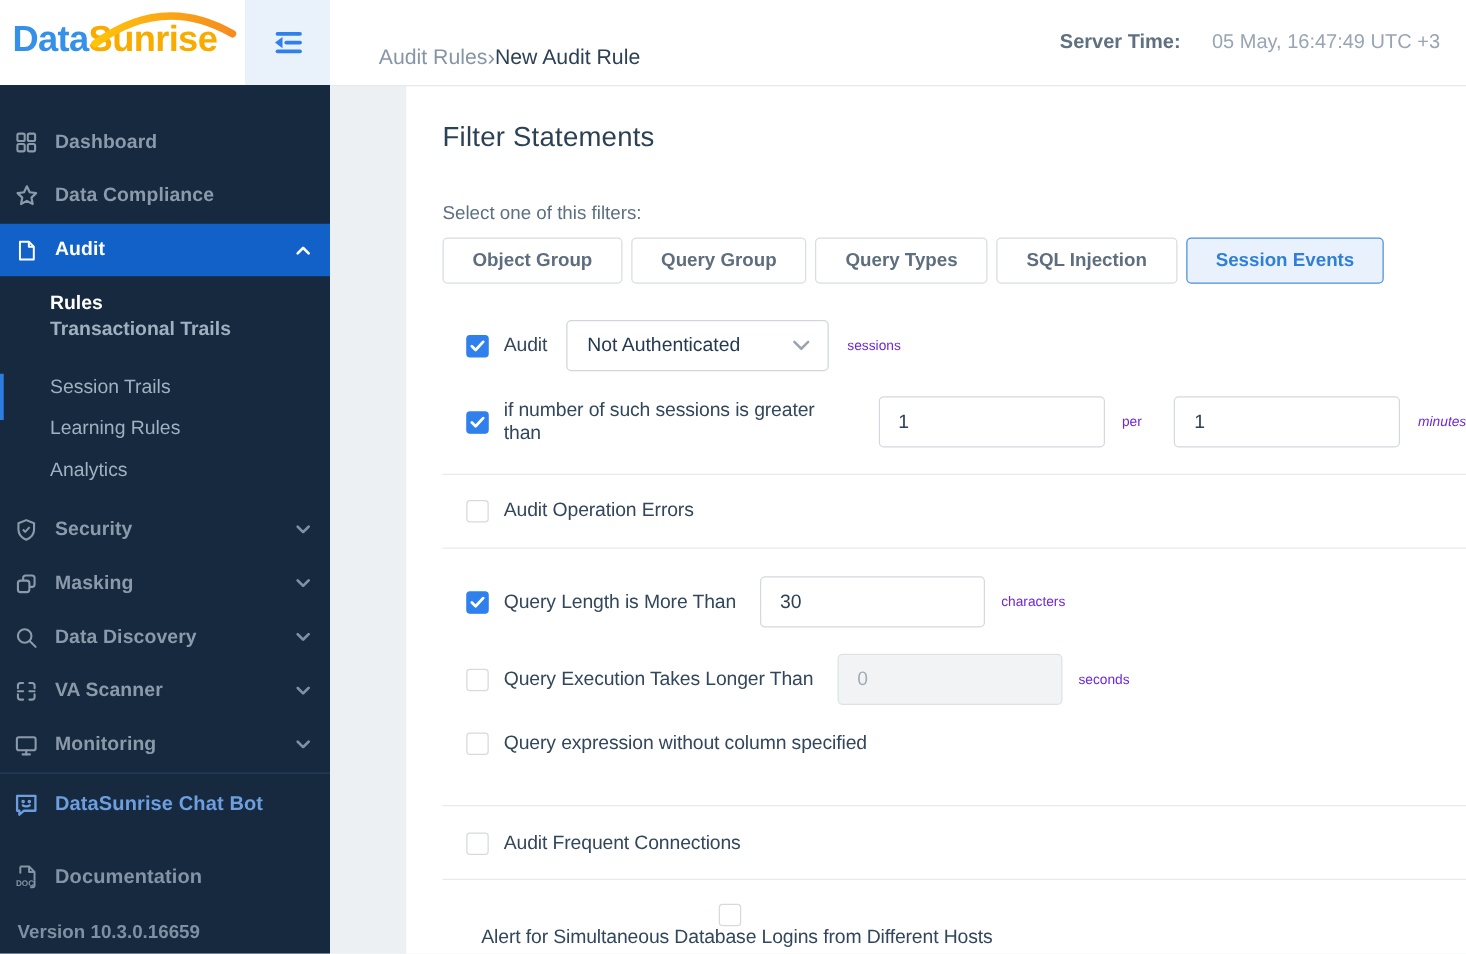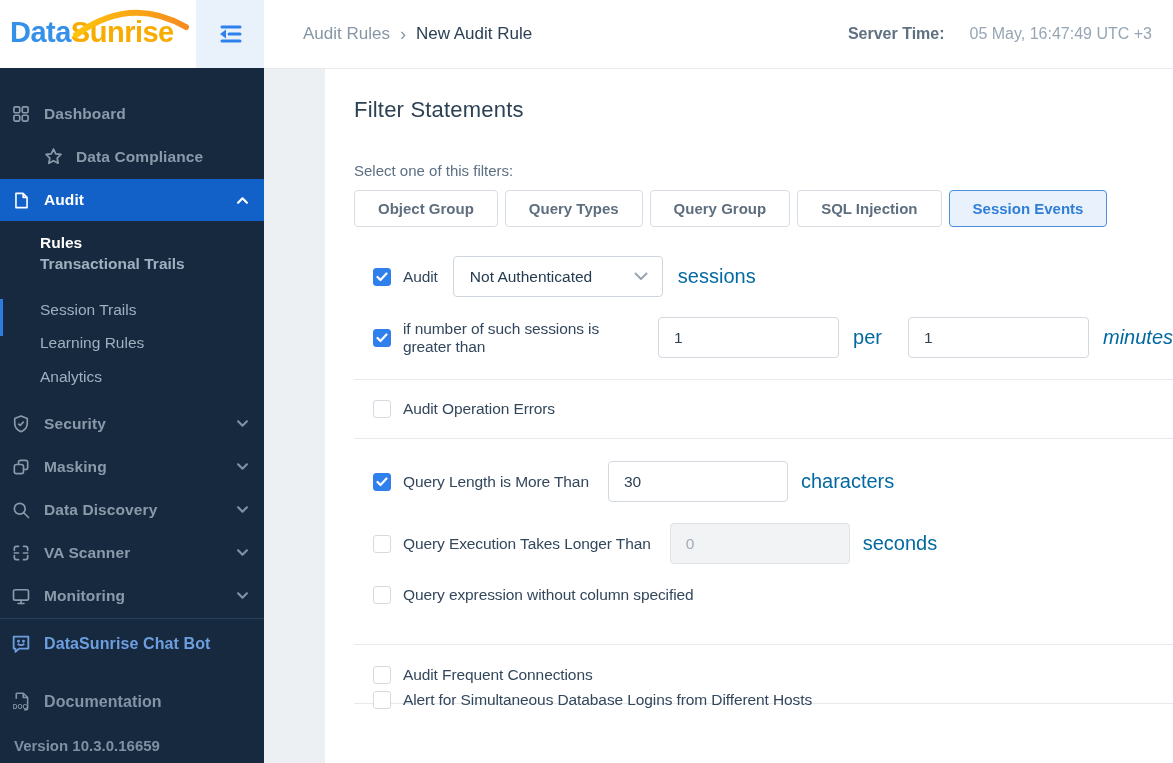--- a/index.html
+++ b/index.html
@@ -16,21 +16,21 @@
   .topbar { position:absolute; left:0; top:0; right:0; height:68px; background:#ffffff; z-index:2; }
   .topbar-line { position:absolute; left:264px; top:68px; right:0; height:1px; background:#e8ebee; z-index:3; }
 
   .logo { position:absolute; left:10px; top:16px; font-size:29px; font-weight:bold; letter-spacing:-0.5px; white-space:nowrap; }
   .logo-data { color:#3490e8; }
   .logo-sunrise { color:#f9ac00; }
   .logo-arc { position:absolute; left:62px; top:-13px; pointer-events:none; }
 
   .toggle-btn { position:absolute; left:196px; top:0; width:68px; height:68px; background:#e9f2fb; display:flex; align-items:center; justify-content:center; cursor:pointer; }
 
-  .breadcrumb { position:absolute; left:303px; top:0; height:68px; display:flex; align-items:center; font-size:17px; gap:10px; }
+  .breadcrumb { position:absolute; left:303px; top:12px; height:68px; display:flex; align-items:center; font-size:17px; }
   .crumb-parent { color:#8796a6; cursor:pointer; }
   .crumb-sep { color:#8796a6; font-size:18px; }
   .crumb-current { color:#2d4155; }
 
   .server-time { position:absolute; right:21px; top:0; height:68px; display:flex; align-items:center; gap:9px; font-size:16px; }
   .st-label { color:#5f7080; font-weight:bold; }
   .st-value { color:#97a5b4;padding-left:16px; }
 
   
   .sidebar { position:absolute; left:0; top:68px; width:264px; bottom:0; background:#17293e; z-index:2; }
@@ -68,21 +68,21 @@
   .checkbox { width:18px; height:18px; border-radius:3px; border:1px solid #d5dae0; background:#ffffff; flex:none; display:flex; align-items:center; justify-content:center; cursor:pointer; }
   .checkbox.checked { background:#2f80ed; border-color:#2f80ed; }
   .cb-label { margin-left:12px; font-size:15.5px; color:#33475c; letter-spacing:-0.1px; }
 
   .dropdown { margin-left:15px; width:210px; height:41px; border:1px solid #cfd6dd; border-radius:4px; background:#ffffff; display:flex; align-items:center; justify-content:space-between; padding:0 14px 0 16px; cursor:pointer; }
   .dd-value { font-size:15.5px; color:#243a50; }
   .dd-chevron { color:#9aa5b0; display:flex; }
 
   .txt-input { height:41px; width:181px; border:1px solid #d3d9df; border-radius:4px; padding:0 15px; font-size:15.5px; color:#2d4155; font-family:"Liberation Sans", sans-serif; outline:none; }
   .txt-input.disabled { background:#f1f3f5; border-color:#dde2e6; color:#a2adb8; }
-  .suffix { font-size:20px; color:#0369a1; }
+  .suffix { font-size:11px; color:#6d28d9; }
 
   svg { display:block; }
 </style>
 </head>
 <body>
 
 <div class="topbar">
   <div class="logo">
     <span class="logo-data">Data</span><span class="logo-sunrise">Sunrise</span>
     <svg class="logo-arc" width="122" height="38" viewBox="0 0 122 38">
@@ -127,21 +127,21 @@
       <svg width="20" height="20" viewBox="0 0 24 24" fill="none" stroke="currentColor" stroke-width="2">
         <rect x="3.5" y="3.5" width="7" height="7" rx="1.5"></rect>
           <rect x="13.5" y="3.5" width="7" height="7" rx="1.5"></rect>
         <rect x="3.5" y="13.5" width="7" height="7" rx="1.5"></rect>
           <rect x="13.5" y="13.5" width="7" height="7" rx="1.5"></rect>
       </svg>
     </span>
     <span class="nav-label">Dashboard</span>
   </div>
 
-  <div class="nav-item" style="top:67px;margin-left:32px;">
+  <div class="nav-item" style="top:67px;">
     <span class="nav-icon">
       <svg width="21" height="21" viewBox="0 0 24 24" fill="none" stroke="currentColor" stroke-width="2" stroke-linejoin="round">
         <path d="M12 3.5l2.6 5.4 5.9.8-4.3 4.1 1.1 5.9L12 16.8l-5.3 2.9 1.1-5.9-4.3-4.1 5.9-.8z"></path>
       </svg>
     </span>
     <span class="nav-label">Data Compliance</span>
   </div>
 
   <div class="nav-item active" style="top:111px; height:42px;">
     <span class="nav-icon">
@@ -286,22 +286,22 @@
   <div class="version">Version 10.3.0.16659</div>
 </div>
 
 <div class="content">
 
   <div class="page-title">Filter Statements</div>
   <div class="filter-prompt">Select one of this filters:</div>
 
   <div class="tabs">
     <div class="tab">Object Group</div>
+    <div class="tab">Query Group</div>
     <div class="tab">Query Types</div>
-    <div class="tab">Query Group</div>
     <div class="tab">SQL Injection</div>
     <div class="tab selected">Session Events</div>
   </div>
 
   <div class="crow" style="top:187px; height:41px;">
     <span class="checkbox checked">
       <svg width="12" height="10" viewBox="0 0 12 10">
           <polyline points="1.5,5 4.5,8 10.5,1.5" fill="none" stroke="#ffffff" stroke-width="2.2" stroke-linecap="round" stroke-linejoin="round"></polyline>
         </svg>
     </span>
@@ -364,18 +364,18 @@
 
   <div class="divider" style="top:575px;"></div>
 
   <div class="crow" style="top:595px; height:22px;">
     <span class="checkbox"></span>
     <span class="cb-label">Audit Frequent Connections</span>
   </div>
 
   <div class="divider" style="top:634px;"></div>
 
-  <div class="crow" style="top:620px; height:22px;">
+  <div class="crow" style="top:654px; height:22px;flex-direction:column;">
     <span class="checkbox"></span>
     <span class="cb-label">Alert for Simultaneous Database Logins from Different Hosts</span>
   </div>
 
 </div>
 
 </body></html>

